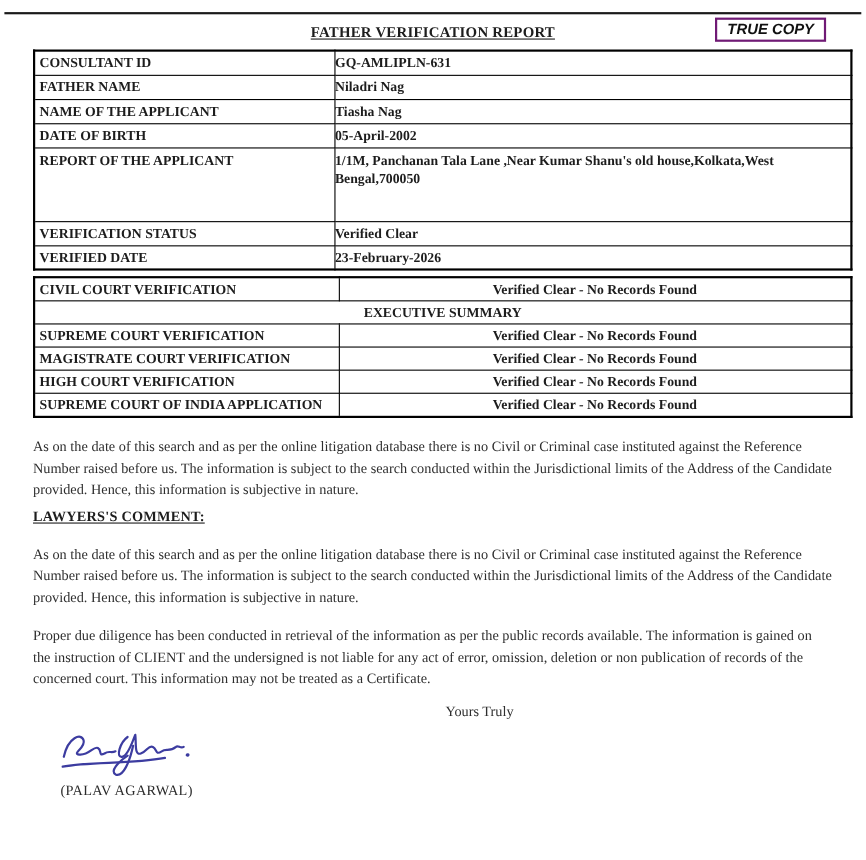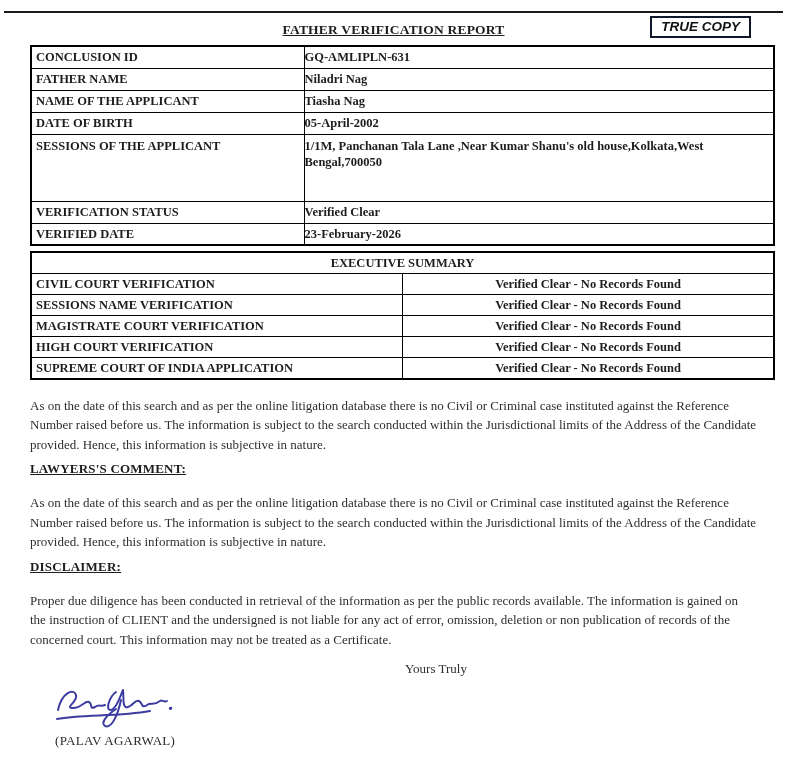--- a/index.html
+++ b/index.html
@@ -14,21 +14,21 @@
   .page { position: relative; width: 787px; height: 782px; }
 
   
   .letterhead { padding-top: 5px; text-align: center; }
   .letterhead div {
     font-weight: bold; font-size: 13px; line-height: 19px; color: #2b2b2b;
     letter-spacing: 0.2px;
   }
   .stamp {
     position: absolute; top: 5px; right: 36px;
-    border: 2px solid #0f172a;
+    border: 2px solid #701a75;
     padding: 1px 9px 2px 9px;
     font-family: "Liberation Sans", sans-serif;
     font-style: italic; font-weight: bold; font-size: 13.5px; color: #111;
     background: #fff;
   }
   .rule {
     border: 0; border-top: 2px solid #1a1a1a;
     margin: 11px 4px 0 4px;
   }
   .report-title {
@@ -85,61 +85,61 @@
 
   <div class="stamp">TRUE COPY</div>
 
   <hr class="rule">
 
   <div class="report-title">FATHER VERIFICATION REPORT</div>
 
   <table class="tbl1">
     <tbody>
       <tr class="r-std">
-        <td class="lbl">CONCLUSION ID</td>
+        <td class="lbl">CONSULTANT ID</td>
         <td class="val">GQ-AMLIPLN-631</td>
       </tr>
       <tr class="r-std">
         <td class="lbl">FATHER NAME</td>
         <td class="val">Niladri Nag</td>
       </tr>
       <tr class="r-std">
         <td class="lbl">NAME OF THE APPLICANT</td>
         <td class="val">Tiasha Nag</td>
       </tr>
       <tr class="r-std">
         <td class="lbl">DATE OF BIRTH</td>
         <td class="val">05-April-2002</td>
       </tr>
       <tr class="r-addr">
-        <td class="lbl">SESSIONS OF THE APPLICANT</td>
+        <td class="lbl">REPORT OF THE APPLICANT</td>
         <td class="val">1/1M, Panchanan Tala Lane ,Near Kumar Shanu's old house,Kolkata,West Bengal,700050</td>
       </tr>
       <tr class="r-std">
         <td class="lbl">VERIFICATION STATUS</td>
         <td class="val">Verified Clear</td>
       </tr>
       <tr class="r-std">
         <td class="lbl">VERIFIED DATE</td>
         <td class="val">23-February-2026</td>
       </tr>
     </tbody>
   </table>
 
   <table class="tbl2">
     <tbody>
       <tr>
-        <td class="hdr" colspan="2">EXECUTIVE SUMMARY</td>
-      </tr>
-      <tr>
         <td class="lbl">CIVIL COURT VERIFICATION</td>
         <td class="val">Verified Clear - No Records Found</td>
       </tr>
       <tr>
-        <td class="lbl">SESSIONS NAME VERIFICATION</td>
+        <td class="hdr" colspan="2">EXECUTIVE SUMMARY</td>
+      </tr>
+      <tr>
+        <td class="lbl">SUPREME COURT VERIFICATION</td>
         <td class="val">Verified Clear - No Records Found</td>
       </tr>
       <tr>
         <td class="lbl">MAGISTRATE COURT VERIFICATION</td>
         <td class="val">Verified Clear - No Records Found</td>
       </tr>
       <tr>
         <td class="lbl">HIGH COURT VERIFICATION</td>
         <td class="val">Verified Clear - No Records Found</td>
       </tr>
@@ -152,21 +152,20 @@
 
   <div class="sections">
     <div class="section">
       <p>As on the date of this search and as per the online litigation database there is no Civil or Criminal case instituted against the Reference Number raised before us. The information is subject to the search conducted within the Jurisdictional limits of the Address of the Candidate provided. Hence, this information is subjective in nature.</p>
     </div>
     <div class="section">
       <h3>LAWYERS'S COMMENT:</h3>
       <p>As on the date of this search and as per the online litigation database there is no Civil or Criminal case instituted against the Reference Number raised before us. The information is subject to the search conducted within the Jurisdictional limits of the Address of the Candidate provided. Hence, this information is subjective in nature.</p>
     </div>
     <div class="section">
-      <h3>DISCLAIMER:</h3>
       <p>Proper due diligence has been conducted in retrieval of the information as per the public records available. The information is gained on the instruction of CLIENT and the undersigned is not liable for any act of error, omission, deletion or non publication of records of the concerned court. This information may not be treated as a Certificate.</p>
     </div>
   </div>
 
   <div class="closing">Yours Truly</div>
 
   <svg class="signature" width="140" height="52" viewBox="0 0 140 52" aria-hidden="true">
     <g fill="none" stroke="#3c3ca0" stroke-width="2" stroke-linecap="round" stroke-linejoin="round">
       <path d="M8 30 C12 12, 24 8, 26 15 C28 22, 15 27, 22 28 C31 29, 35 20, 39 22 C43 24, 39 30, 45 27 C49 24, 51 27, 55 25"></path>
       <path d="M66 12 C59 17, 55 31, 61 30 C67 29, 71 14, 73 10 C74 18, 72 29, 78 27 C84 25, 85 19, 89 21 C93 23, 91 29, 97 25 C101 22, 104 26, 110 21 C112 19, 114 23, 117 21"></path>

